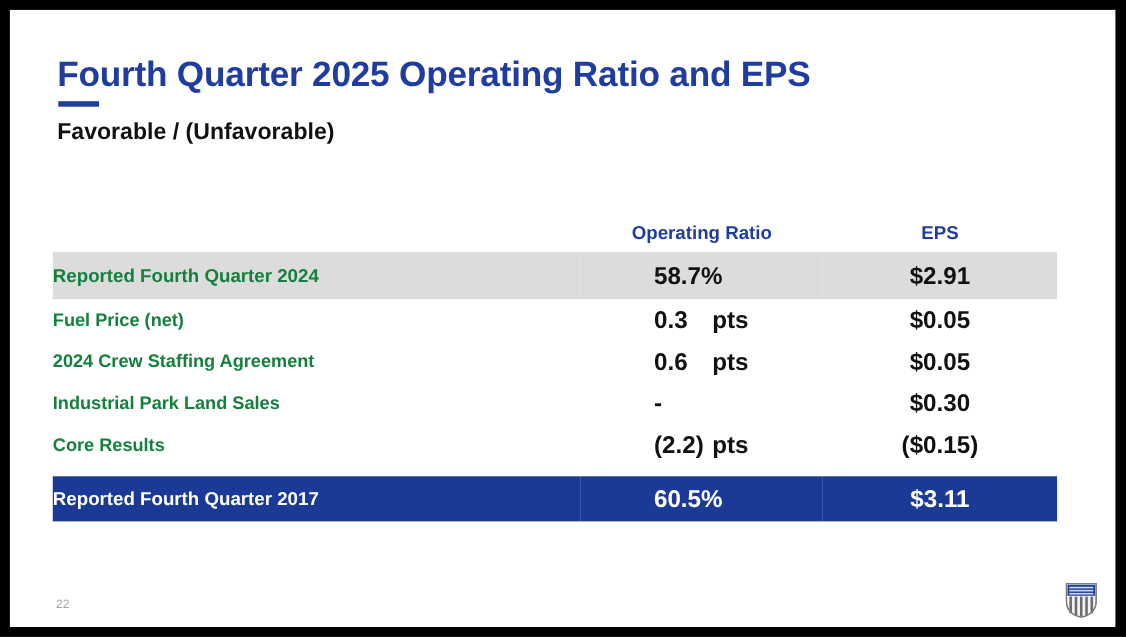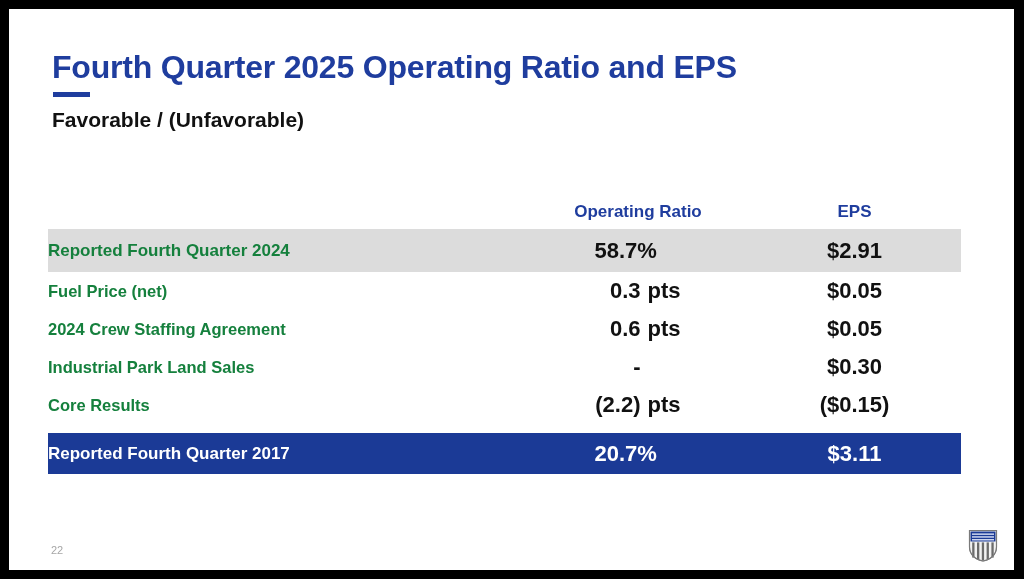--- a/index.html
+++ b/index.html
@@ -111,21 +111,21 @@
   td.cell-eps { padding-right: 14px; }
 
   
   .pts-pair {
     display: inline-block;
     white-space: nowrap;
   }
   .pts-num {
     display: inline-block;
     width: 46px;
-    text-align: right;
+    text-align: left;
   }
   .pts-unit {
     display: inline-block;
     width: 34px;
     text-align: left;
     padding-left: 7px;
   }
   .pts-pair.empty .pts-num { text-align: center; }
 
   
@@ -252,21 +252,21 @@
         <tr class="row-spacer">
           <td></td>
           <td></td>
           <td></td>
         </tr>
 
         <tr class="row-blue">
           <td class="cell-label">Reported Fourth Quarter 2017</td>
           <td class="cell-or">
             <span class="pts-pair empty">
-              <span class="pts-num">20.7%</span><span class="pts-unit"></span>
+              <span class="pts-num">60.5%</span><span class="pts-unit"></span>
             </span>
           </td>
           <td class="cell-eps">$3.11</td>
         </tr>
 
       </tbody>
     </table>
 
     <div id="page-number">22</div>
 

